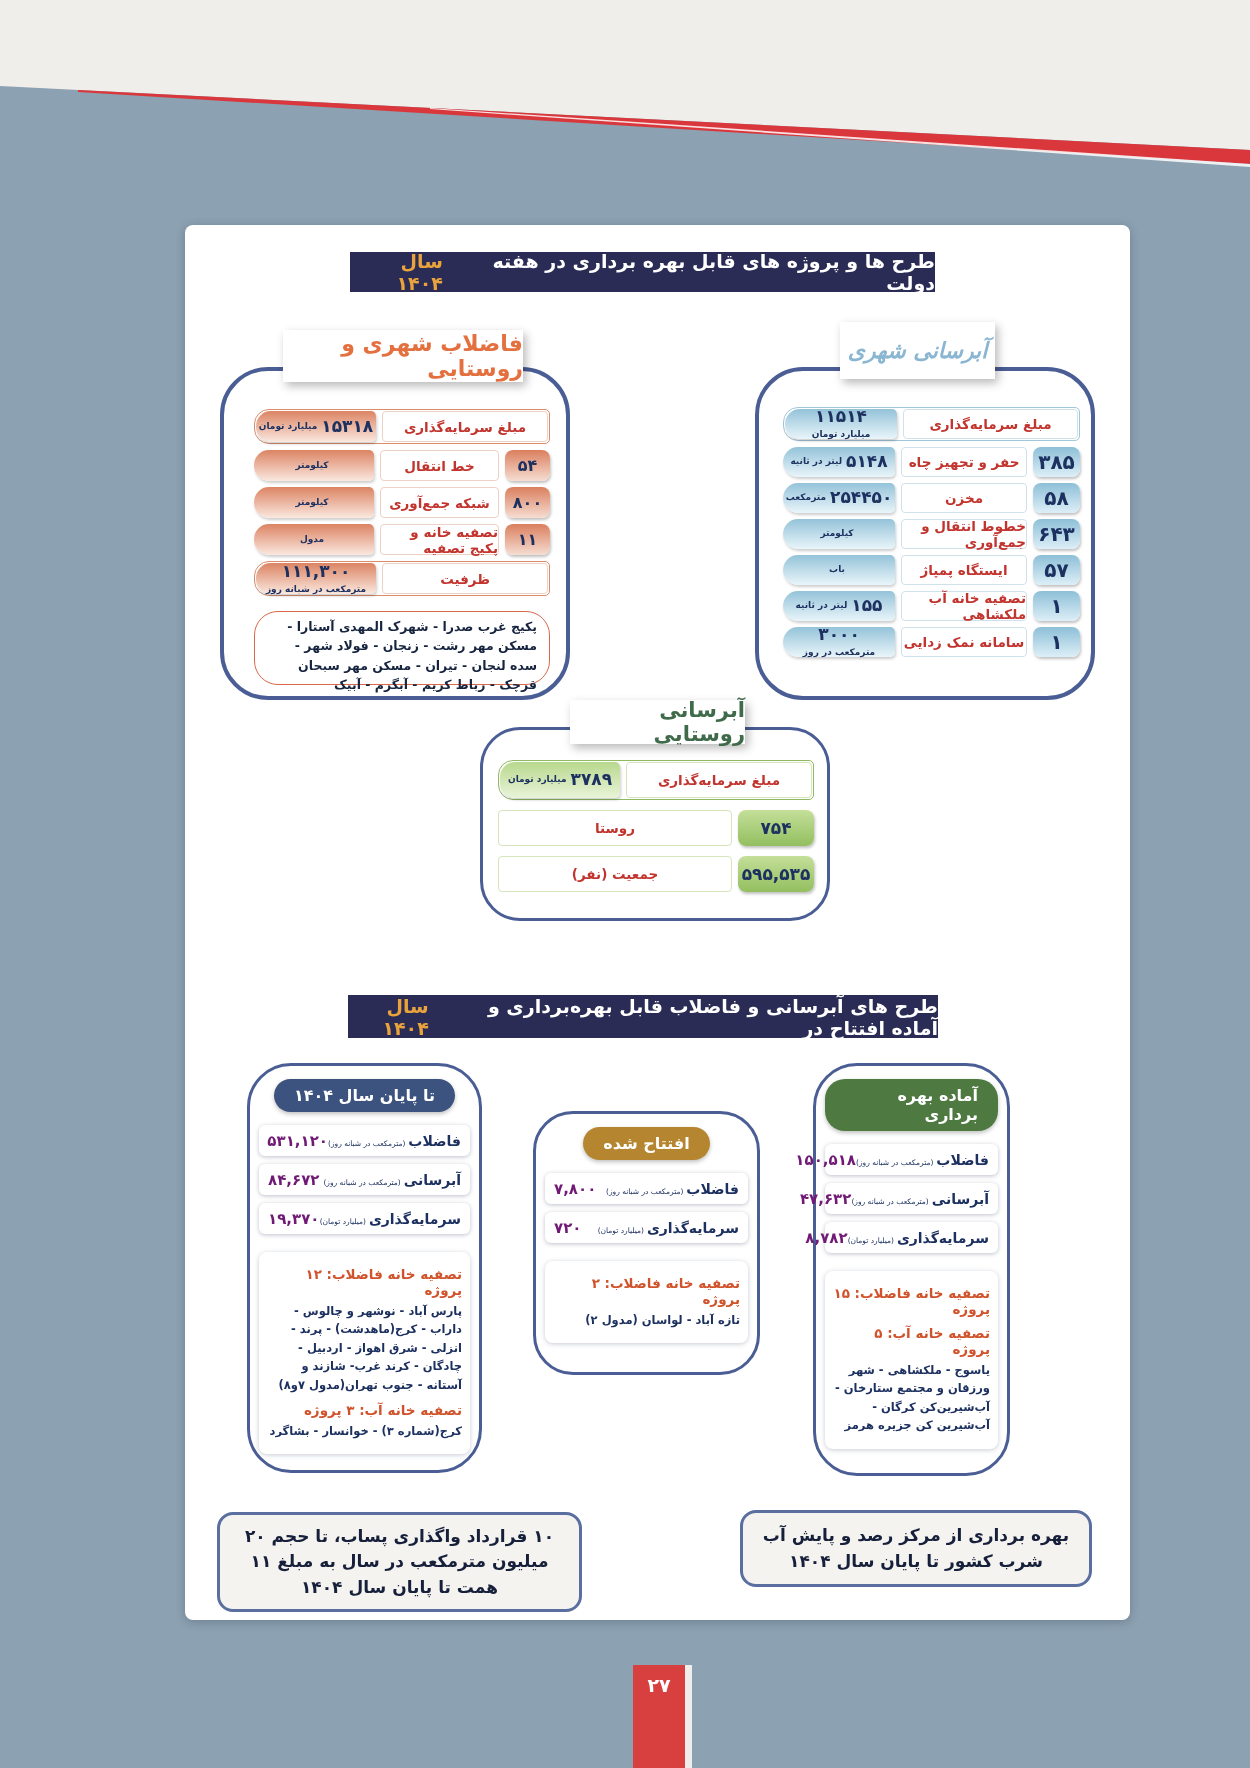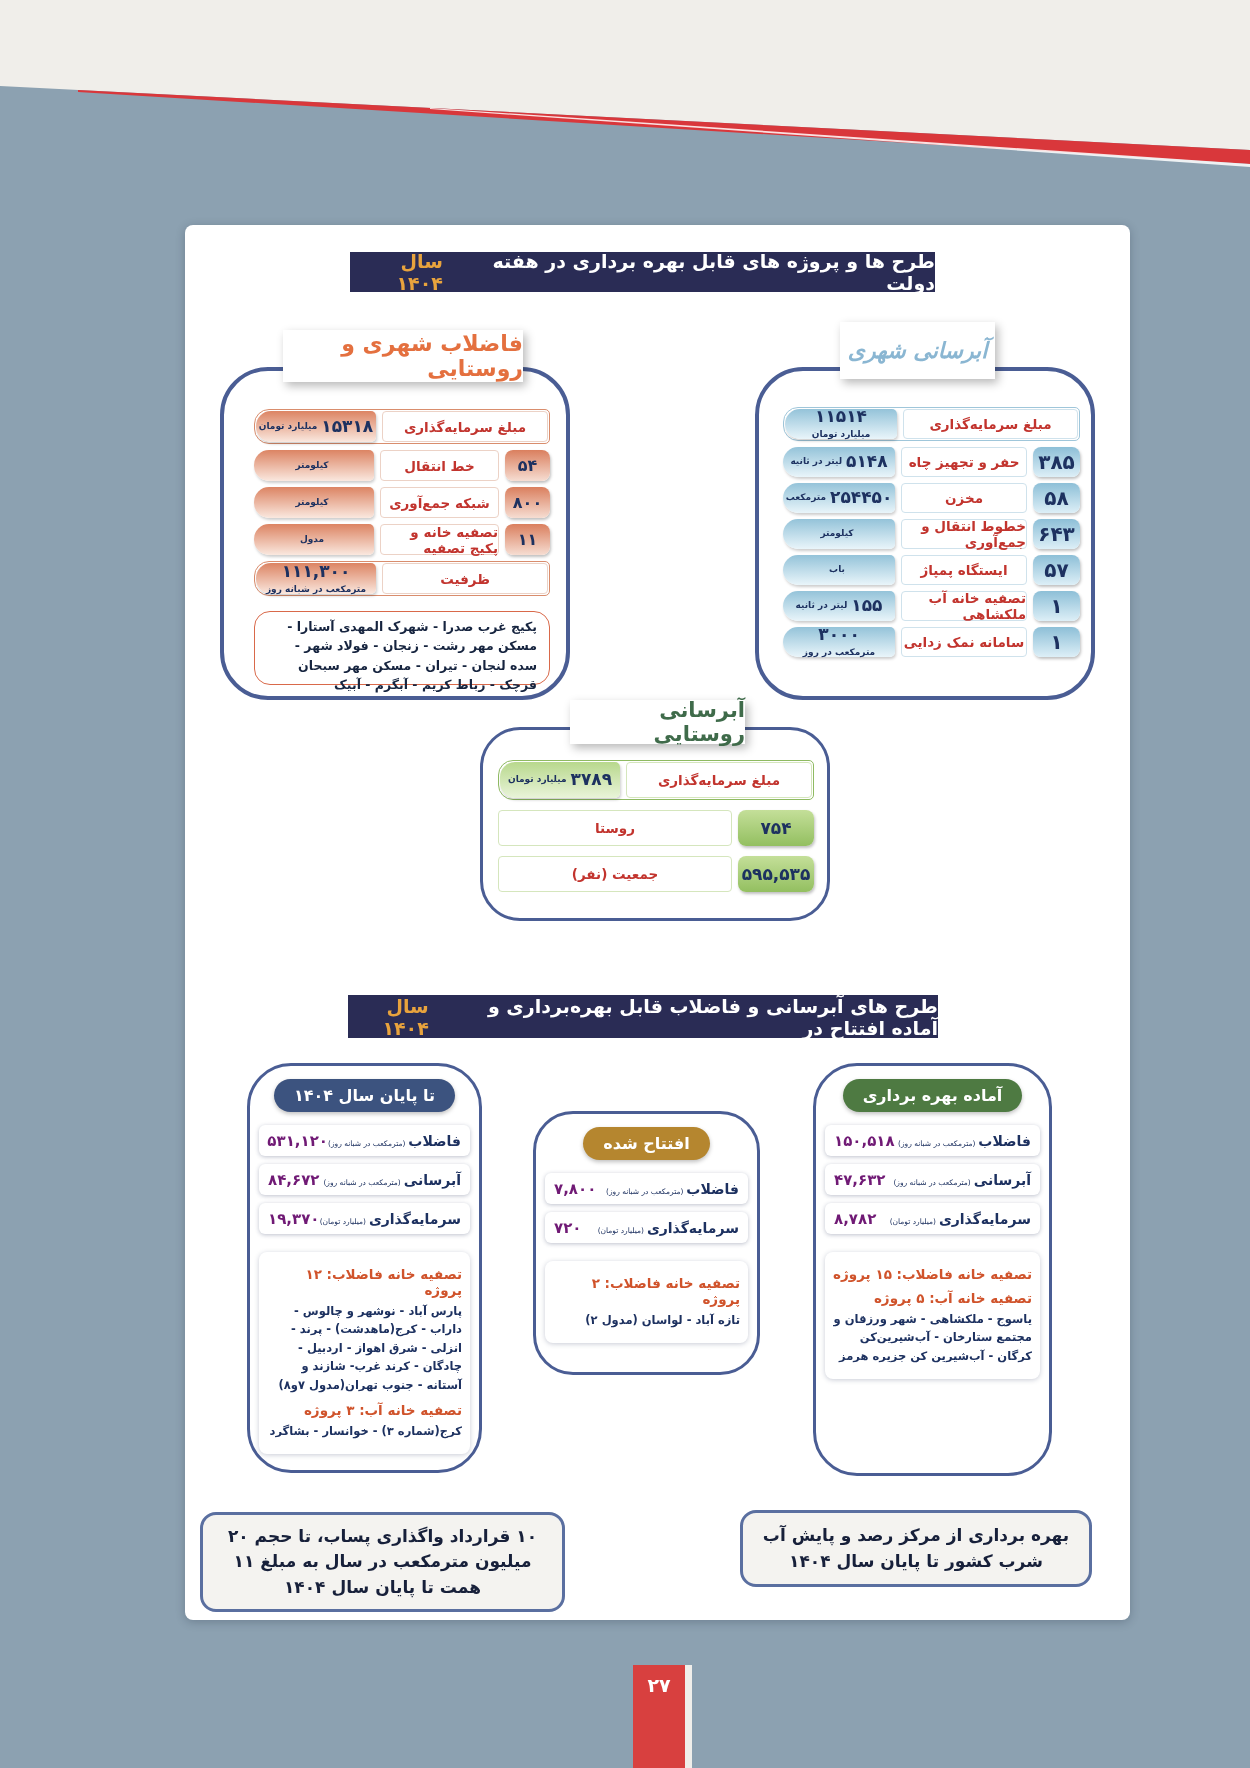--- a/index.html
+++ b/index.html
@@ -46,29 +46,29 @@
   .cont-urban .label-pill{border-color:#cfe2ec;}
   .cont-urban .framed{border-color:#9fc6da;}
   .cont-sewage .chip{width:120px;background:linear-gradient(180deg,#dc8463,#fae8df);}
   .cont-sewage .bubble{width:45px;font-size:16px;background:linear-gradient(180deg,#da7f5e,#f6ddd2);}
   .cont-sewage .label-pill{border-color:#ecd2c6;}
   .cont-sewage .framed{border-color:#d98d6d;}
   .cont-rural .chip{width:120px;background:linear-gradient(180deg,#b8d88d,#e9f4d9);}
   .cont-rural .bubble{width:76px;font-size:17px;background:linear-gradient(180deg,#c4df99,#93bf60);}
   .cont-rural .label-pill{border-color:#d5e6bd;}
   .cont-rural .framed{border-color:#8fba62;}
-  .note-box{margin-top:9px;height:62px;border:1.5px solid #d9694a;border-radius:16px;direction:rtl;
+  .note-box{margin-top:9px;height:62px;border:1.5px solid #d9694a;border-radius:24px;direction:rtl;
             color:#16243f;font-weight:bold;font-size:12.5px;line-height:1.55;text-align:right;
             padding:5px 12px;}
   
   .card{position:absolute;background:#fff;border:3px solid #4a5d94;border-radius:44px;z-index:2;
         box-sizing:border-box;display:flex;flex-direction:column;padding:9px 9px 0;}
   .card1{left:62px;top:838px;width:235px;height:410px;}
   .card2{left:348px;top:886px;width:227px;height:264px;border-radius:40px;}
-  .card3{left:628px;top:838px;width:239px;height:413px;}
+  .card3{left:628px;top:838px;width:197px;height:413px;}
   .card-pill{align-self:center;margin:4px 0 13px;padding:7px 20px;border-radius:20px;color:#fff;
              font-weight:bold;font-size:16px;direction:rtl;box-shadow:0 2px 4px rgba(0,0,0,.25);}
   .pill-navy{background:#3c537f;}
   .pill-gold{background:#b5862f;}
   .pill-green{background:#4e7a42;}
   .crow{height:31px;margin-bottom:8px;background:#fff;border-radius:6px;flex:none;
         box-shadow:0 1px 4px rgba(40,50,90,.3);display:flex;direction:rtl;align-items:center;
         justify-content:space-between;padding:0 9px;}
   .clabel{display:flex;align-items:baseline;gap:3px;white-space:nowrap;}
   .cl{color:#1d3160;font-weight:bold;font-size:14px;}
@@ -76,21 +76,21 @@
   .cval{color:#701a75;font-weight:bold;font-size:15px;}
   .clist{margin-top:10px;background:#fff;border-radius:8px;box-shadow:0 1px 5px rgba(40,50,90,.25);
          padding:6px 8px 10px;text-align:right;direction:rtl;}
   .lh{color:#d0532b;font-weight:bold;font-size:13.5px;margin:8px 0 4px;}
   .lb{color:#1d3160;font-weight:bold;font-size:11.5px;line-height:1.6;margin-bottom:4px;}
   
   .bottom-note{position:absolute;background:#f4f3f0;border:3px solid #5a6fa0;border-radius:16px;
                display:flex;align-items:center;justify-content:center;text-align:center;direction:rtl;
                color:#17203a;font-weight:bold;font-size:17px;line-height:1.5;padding:0 16px;
                box-sizing:border-box;}
-  .note1{left:15px;top:1287px;width:365px;height:100px;}
+  .note1{left:32px;top:1287px;width:365px;height:100px;}
   .note2{left:555px;top:1285px;width:352px;height:77px;}
   
   .ribbon{position:absolute;left:633px;top:1665px;width:52px;height:103px;background:#d8403f;
           border-right:7px solid #f0eeea;display:flex;justify-content:center;align-items:flex-start;
           padding-top:9px;box-sizing:content-box;color:#fff;font-weight:bold;font-size:19px;}
 </style>
 </head>
 <body>
 
 <div id="stage">

